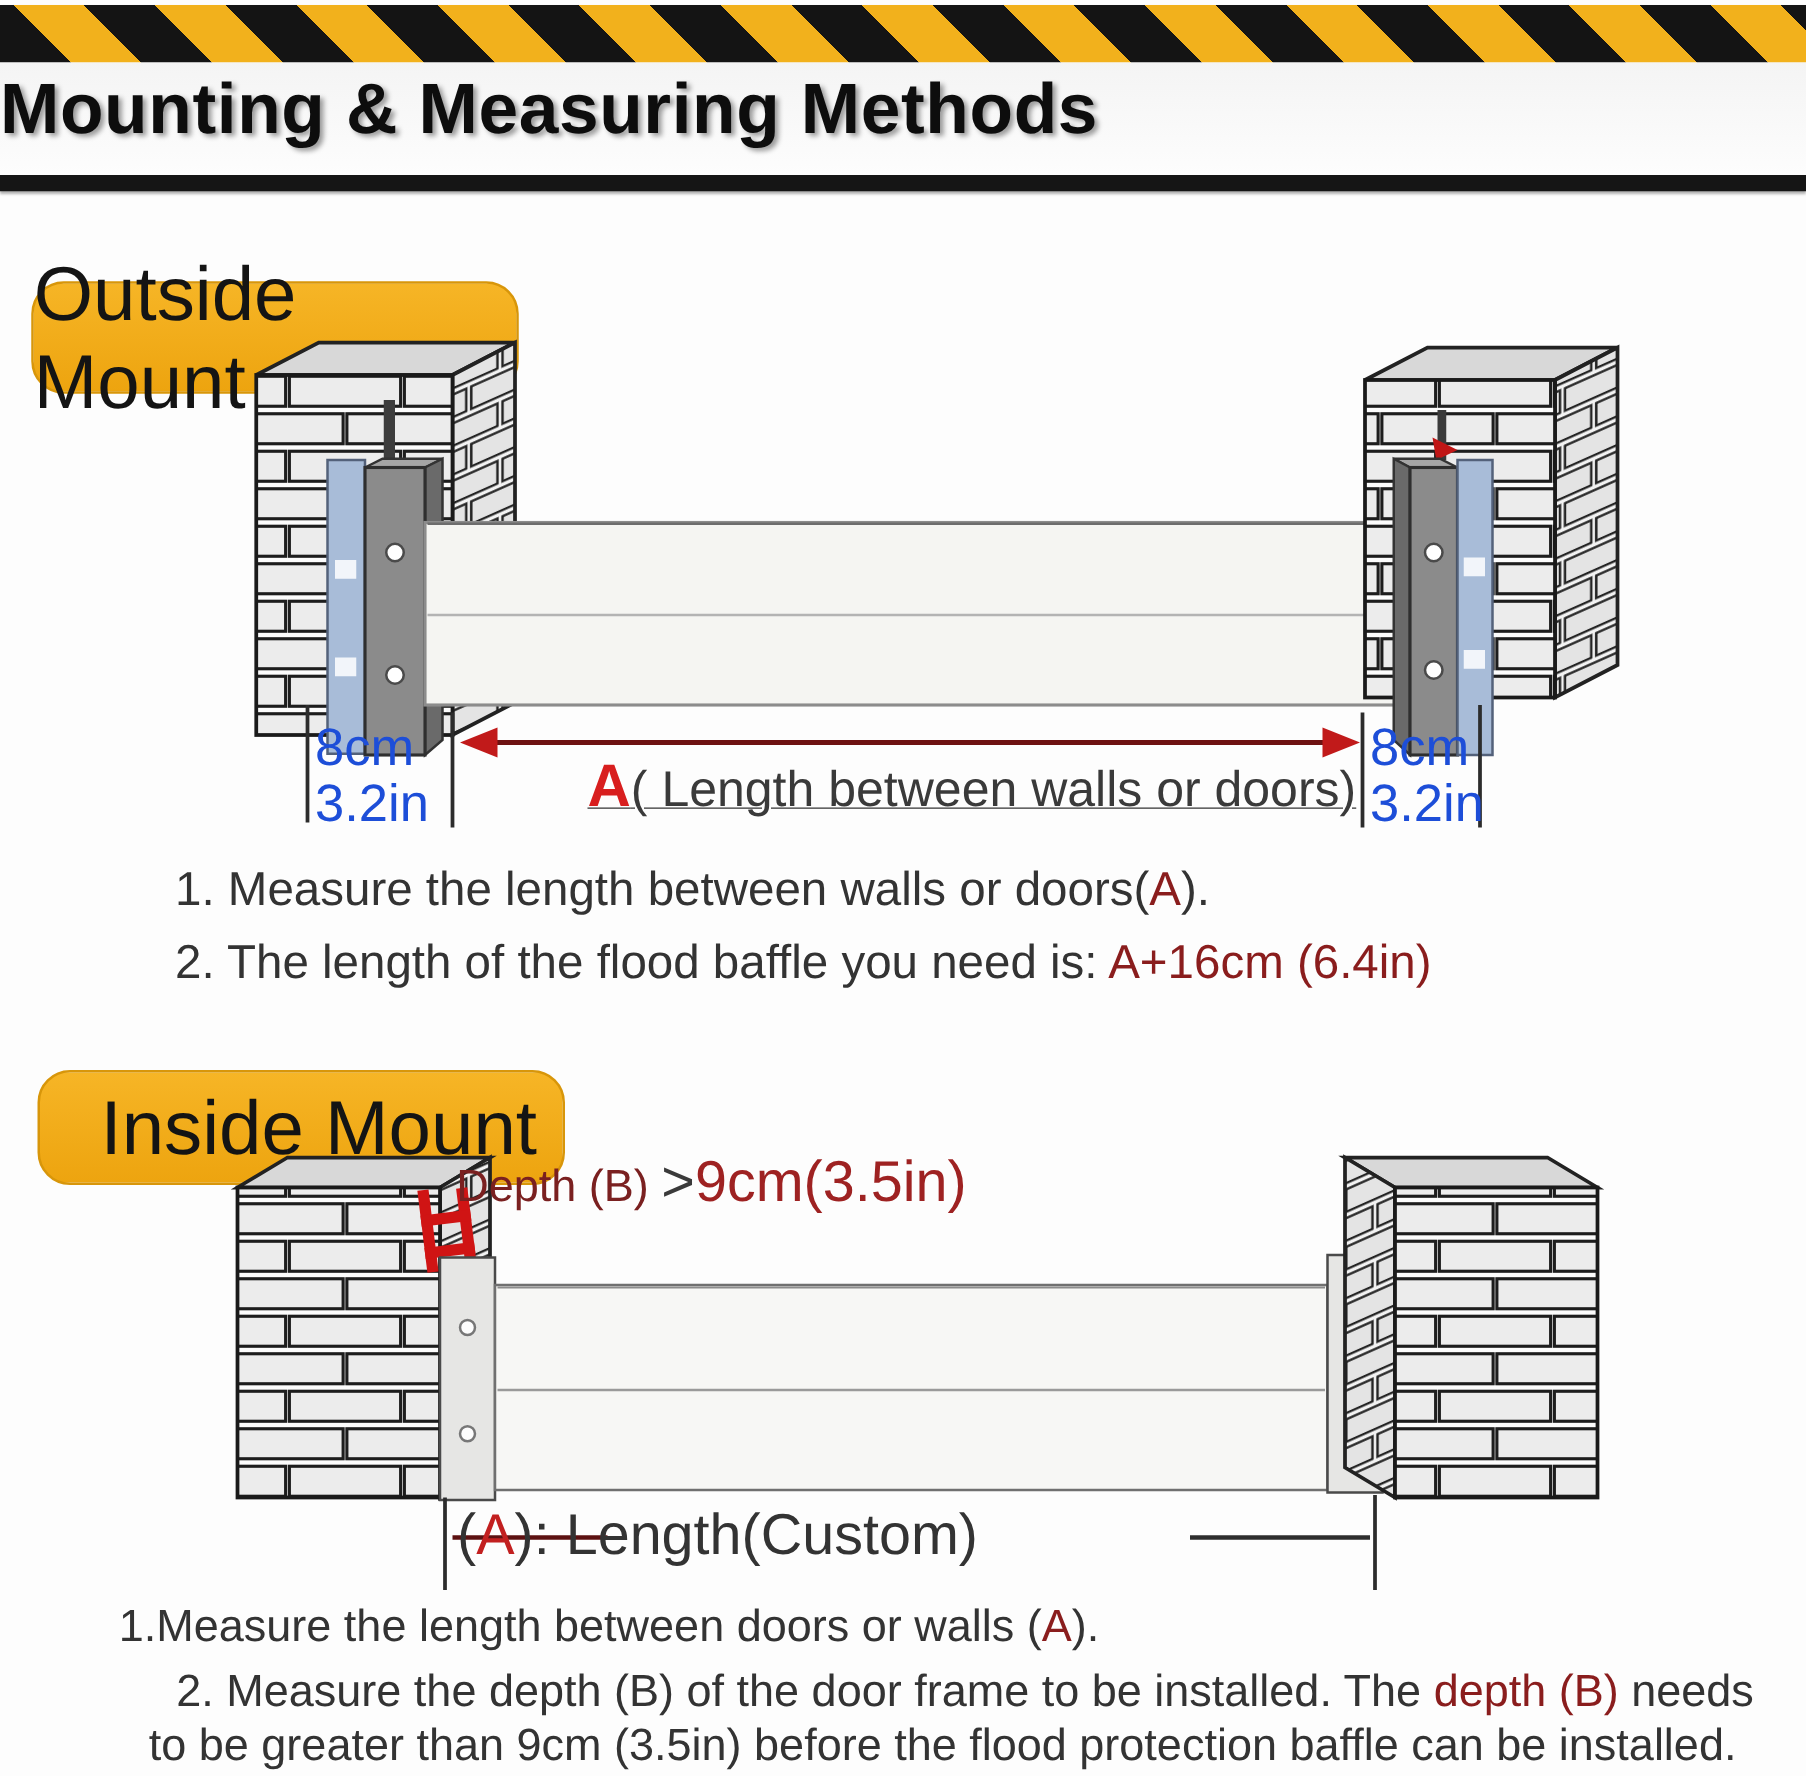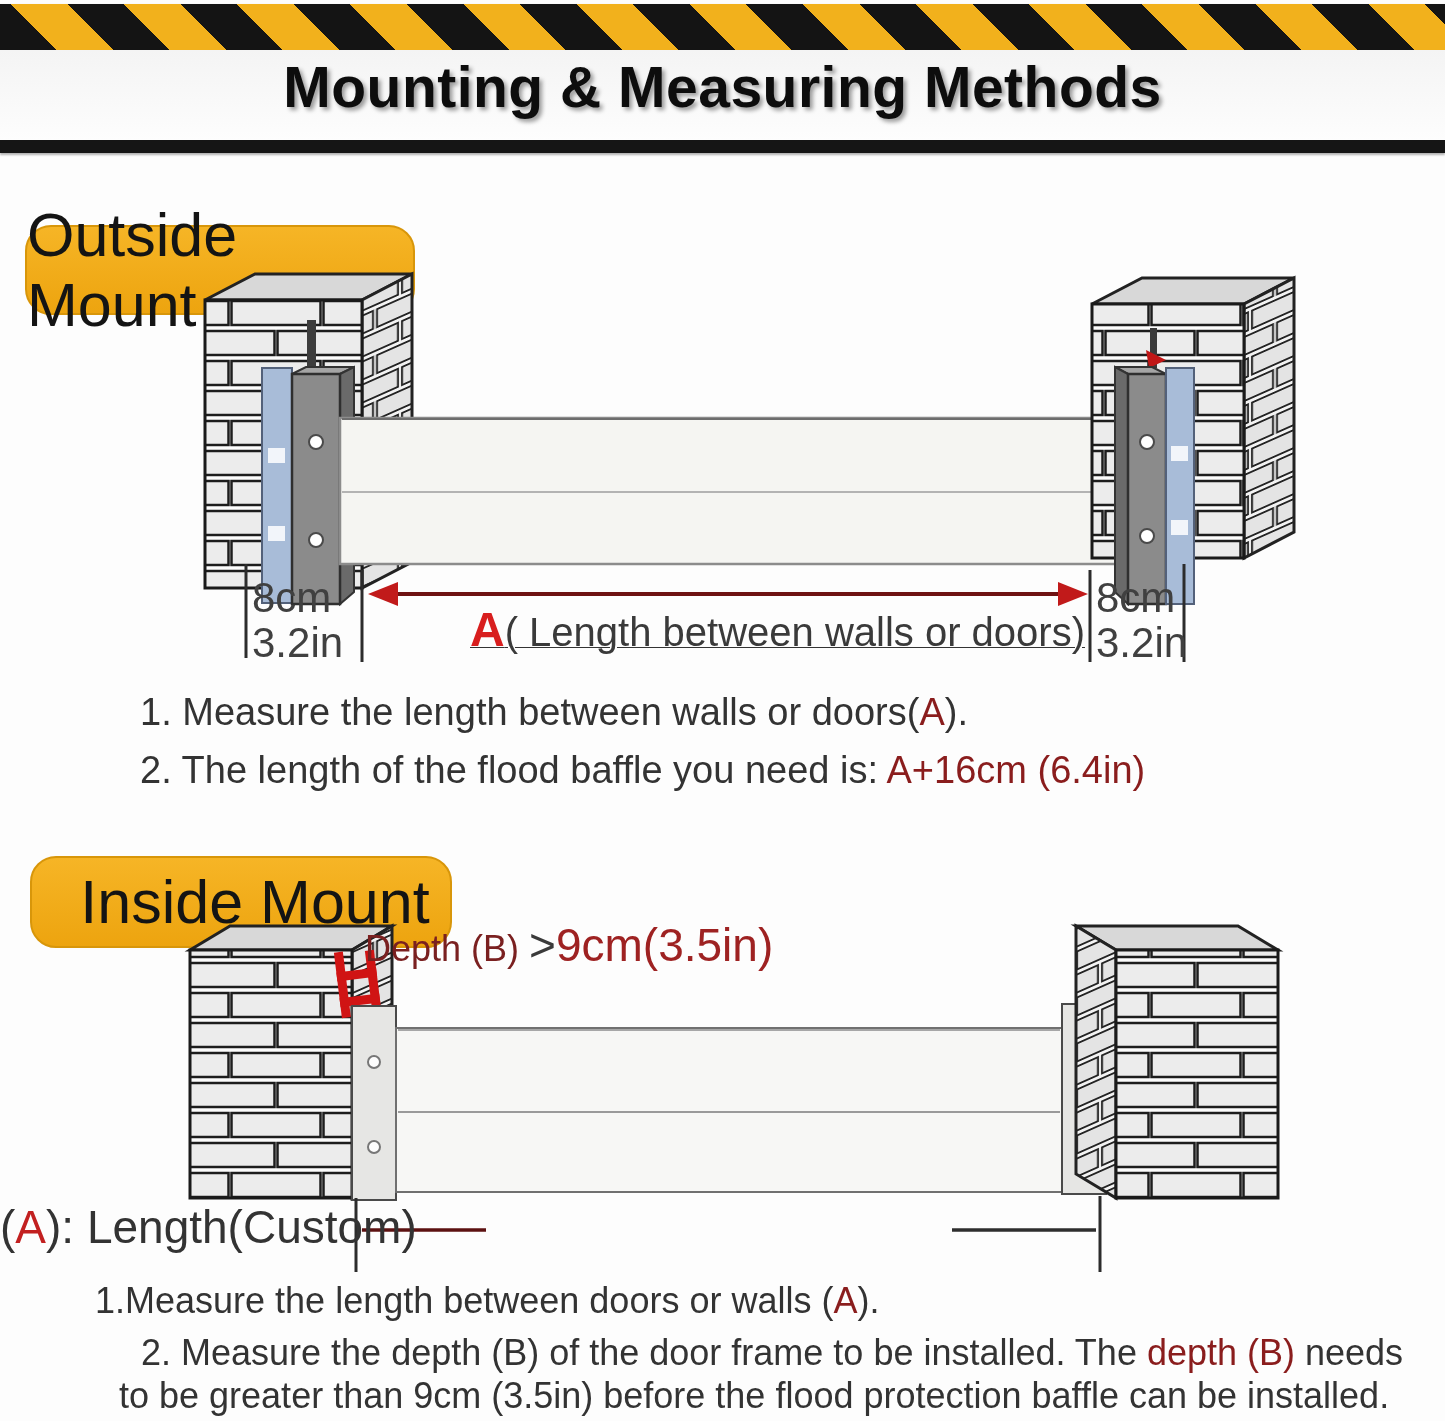--- a/index.html
+++ b/index.html
@@ -4,45 +4,45 @@
 <style>
   html,body{margin:0;padding:0;background:#fff;}
   #page{position:relative;width:1445px;height:1421px;background:#fdfdfd;overflow:hidden;
         font-family:"Liberation Sans",sans-serif;color:#333;}
   
   .hazard{position:absolute;left:0;top:4px;width:100%;height:46px;
           background:repeating-linear-gradient(45deg,#141414 0 40px,#f2b11c 40px 80px);
           box-shadow:0 2px 3px rgba(0,0,0,.25);}
   .title-band{position:absolute;left:0;top:50px;width:100%;height:90px;
           background:linear-gradient(180deg,#f4f4f4,#fdfdfd);}
-  .title{position:absolute;left:0;top:54px;width:100%;margin:0;text-align:center;
+  .title{position:absolute;left:0;top:54px;width:100%;margin:0;text-align:left;
          font-size:57px;font-weight:700;letter-spacing:.5px;color:#0d0d0d;
          text-shadow:3px 3px 4px #9a9a9a;}
   .bar{position:absolute;left:0;top:140px;width:100%;height:13px;background:#151515;
        box-shadow:0 2px 2px rgba(0,0,0,.3);}
   
   .tag{position:absolute;display:flex;align-items:center;justify-content:center;
        background:linear-gradient(180deg,#f6b526,#eda40f);border:2px solid #d8960a;
        border-radius:26px;font-size:61px;color:#141414;margin-top:44px;}
   .tag1{left:25px;top:181px;width:386px;height:86px;}
   .tag2{left:30px;top:812px;width:390px;height:88px;padding-left:28px;}
   
   .diag{position:absolute;left:0;}
   
-  .dim{position:absolute;font-size:42px;color:#404040;line-height:1.06;}
+  .dim{position:absolute;font-size:42px;color:#1d4ed8;line-height:1.06;}
   .dim-left1{left:252px;top:576px;}
   .dim-right1{left:1096px;top:576px;}
   .span-cap1{position:absolute;left:470px;top:602px;white-space:nowrap;text-decoration:underline;}
   .span-cap1 .bigA{font-size:48px;font-weight:700;color:#d81e1e;}
   .span-cap1 .capTxt{font-size:40px;color:#3a3a3a;}
   .depth-cap{position:absolute;left:365px;top:918px;white-space:nowrap;}
   .depth-cap .d1{font-size:36px;color:#7a2020;}
   .depth-cap .d2{font-size:46px;color:#3a3a3a;}
   .depth-cap .d3{font-size:46px;color:#9e2222;}
-  .span-cap2{position:absolute;left:0;top:1200px;width:1148px;text-align:left;
+  .span-cap2{position:absolute;left:0;top:1200px;width:1148px;text-align:center;
              font-size:46px;color:#333;white-space:nowrap;}
   .span-cap2 .redA{color:#c22020;}
   
   .steps{position:absolute;}
   .steps p{margin:0;}
   .steps1{left:140px;top:690px;font-size:38px;color:#333;line-height:1.2;}
   .steps1 p + p{margin-top:12px;}
   .steps2{left:95px;top:1280px;font-size:36px;color:#333;line-height:1.18;}
   .steps2 p + p{margin-top:10px;margin-left:24px;}
   .maroon{color:#8a1d1d;}

